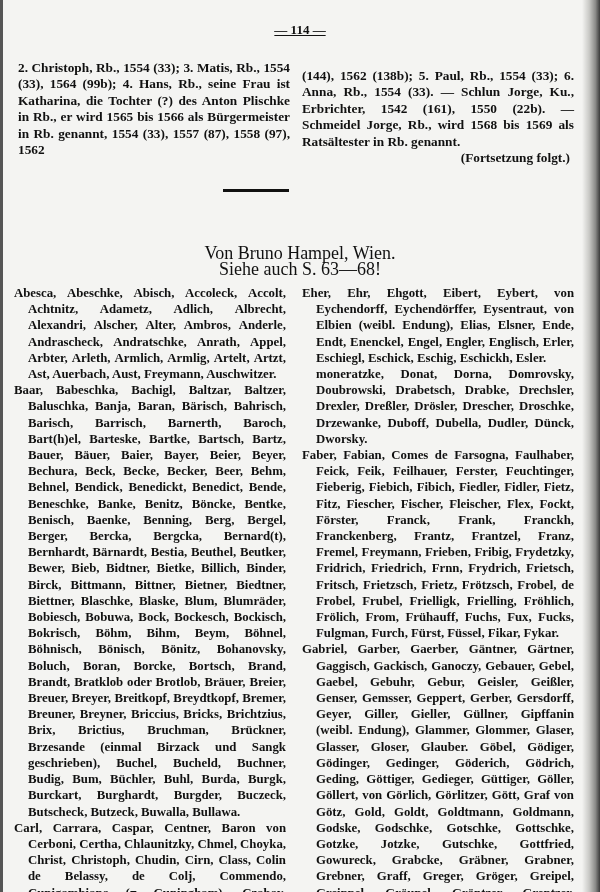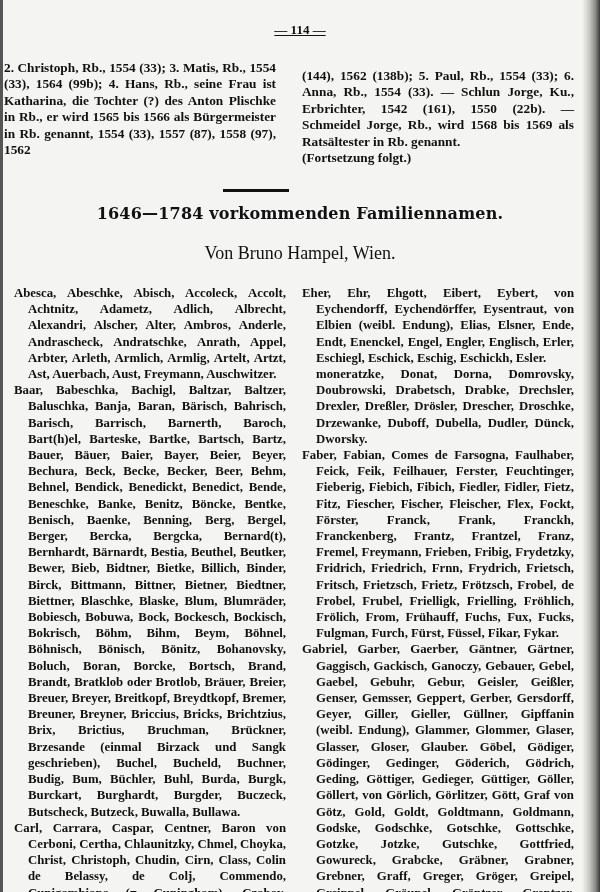--- a/index.html
+++ b/index.html
@@ -25,24 +25,24 @@
       text-decoration: underline;
     }
     .col {
       position: absolute;
       font-size: 13.3px;
       line-height: 16.4px;
       font-weight: bold;
       font-family: "Liberation Serif", serif;
       text-align: justify;
     }
-    .col-top-left { left: 4px; top: 60px; width: 272px; }
+    .col-top-left { left: 18px; top: 60px; width: 272px; }
     .col-top-right { left: 302px; top: 60px; width: 272px; margin-top: 8px; }
     .col p { margin: 0; }
-    .cont { padding-right: 4px; }
+    .cont { text-align: right; padding-right: 4px; }
     .rule {
       position: absolute; top: 189px; left: 223px; width: 66px; height: 3px;
       background: #111;
     }
     .heading {
       position: absolute; top: 204px; left: 20px; width: 560px;
       text-align: center;
       font-family: "DejaVu Serif", serif;
       font-weight: bold; font-size: 16px; line-height: 20px;
       letter-spacing: 0.2px;
@@ -78,25 +78,25 @@
 </div>
 
 <div class="col col-top-right">
   <p>(144), 1562 (138b); 5. Paul, Rb., 1554 (33); 6. Anna, Rb., 1554 (33). — Schlun Jorge, Ku., Erbrichter, 1542 (161), 1550 (22b). — Schmeidel Jorge, Rb., wird 1568 bis 1569 als Ratsältester in Rb. genannt.</p>
   <p class="cont">(Fortsetzung folgt.)</p>
 </div>
 
 <div class="rule"></div>
 
 <div class="heading">
-  <div>1646—1784 vorkommenden Familiennamen.</div>
 </div>
 
 <div class="byline">
   <div>Von Bruno Hampel, Wien.</div>
+  <div>Siehe auch S. 63—68!</div>
 </div>
 
 <div class="list list-left">
   <p class="entry">Abesca, Abeschke, Abisch, Accoleck, Accolt, Achtnitz, Adametz, Adlich, Albrecht, Alexandri, Alscher, Alter, Ambros, Anderle, Andrascheck, Andratschke, Anrath, Appel, Arbter, Arleth, Armlich, Armlig, Artelt, Artzt, Ast, Auerbach, Aust, Freymann, Auschwitzer.</p>
   <p class="entry">Baar, Babeschka, Bachigl, Baltzar, Baltzer, Baluschka, Banja, Baran, Bärisch, Bahrisch, Barisch, Barrisch, Barnerth, Baroch, Bart(h)el, Barteske, Bartke, Bartsch, Bartz, Bauer, Bäuer, Baier, Bayer, Beier, Beyer, Bechura, Beck, Becke, Becker, Beer, Behm, Behnel, Bendick, Benedickt, Benedict, Bende, Beneschke, Banke, Benitz, Böncke, Bentke, Benisch, Baenke, Benning, Berg, Bergel, Berger, Bercka, Bergcka, Bernard(t), Bernhardt, Bärnardt, Bestia, Beuthel, Beutker, Bewer, Bieb, Bidtner, Bietke, Billich, Binder, Birck, Bittmann, Bittner, Bietner, Biedtner, Biettner, Blaschke, Blaske, Blum, Blumräder, Bobiesch, Bobuwa, Bock, Bockesch, Bockisch, Bokrisch, Böhm, Bihm, Beym, Böhnel, Böhnisch, Bönisch, Bönitz, Bohanovsky, Boluch, Boran, Borcke, Bortsch, Brand, Brandt, Bratklob oder Brotlob, Bräuer, Breier, Breuer, Breyer, Breitkopf, Breydtkopf, Bremer, Breuner, Breyner, Briccius, Bricks, Brichtzius, Brix, Brictius, Bruchman, Brückner, Brzesande (einmal Birzack und Sangk geschrieben), Buchel, Bucheld, Buchner, Budig, Bum, Büchler, Buhl, Burda, Burgk, Burckart, Burghardt, Burgder, Buczeck, Butscheck, Butzeck, Buwalla, Bullawa.</p>
   <p class="entry">Carl, Carrara, Caspar, Centner, Baron von Cerboni, Certha, Chlaunitzky, Chmel, Choyka, Christ, Christoph, Chudin, Cirn, Class, Colin de Belassy, de Colj, Commendo, Cunigambiana (= Cuningham), Czabay, Czamler, Czech, Czernetzki, Czerwenka, Czichon, Czirczick, Czirba, Czuperga, Czob.</p>
 
 </div>
 
 <div class="list list-right">

